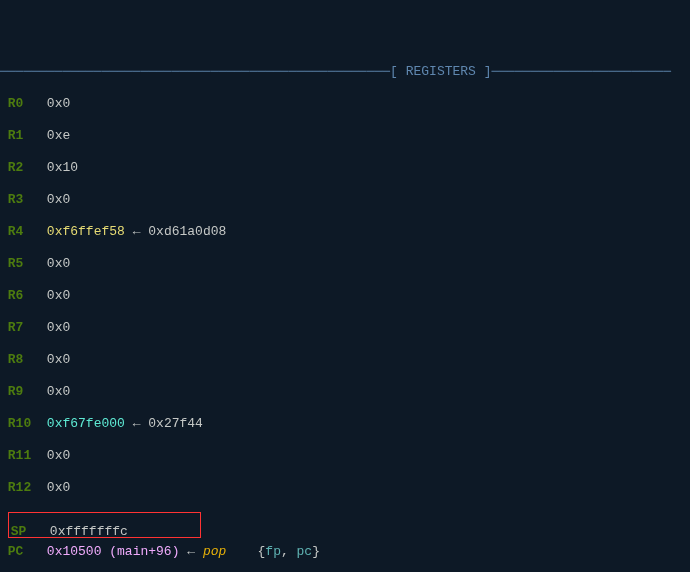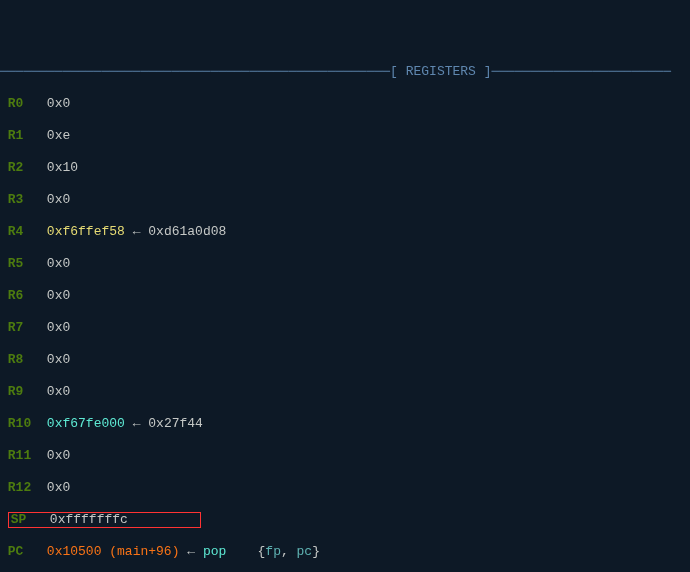--- a/index.html
+++ b/index.html
@@ -10,32 +10,32 @@
   font-size: 13px;
   line-height: 16px;
   width: 690px;
   height: 572px;
   overflow: hidden;
   white-space: pre;
 }
 .line { height: 16px; }
 .white { color: #4d7c0f; font-weight: bold; }
 .cyan { color: #5fb3b3; }
-.green { color: #5eead4; }
-.red { color: #f97316; }
+.green { color: #eab308; font-style: italic; }
+.red { color: #f0abfc; }
 .purple { color: #5eead4; }
 .yellow { color: #e6db74; margin-top: 24px; }
 .header { color: #5f87af; }
 .redbox {
   display: inline-block;
   border: 1px solid #ff3333;
   box-sizing: border-box;
   height: 16px;
   line-height: 14px;
-  padding: 0 2px;
+  padding: 12px 2px;
 }
 </style>
 </head>
 <body>
 
 
 
 <div class="line"><span class="header">──────────────────────────────────────────────────</span><span class="header">[ REGISTERS ]</span><span class="header">───────────────────────</span></div>
 <div class="line"> <span class="white">R0</span>   <span>0x0</span></div>
 <div class="line"> <span class="white">R1</span>   <span>0xe</span></div>

